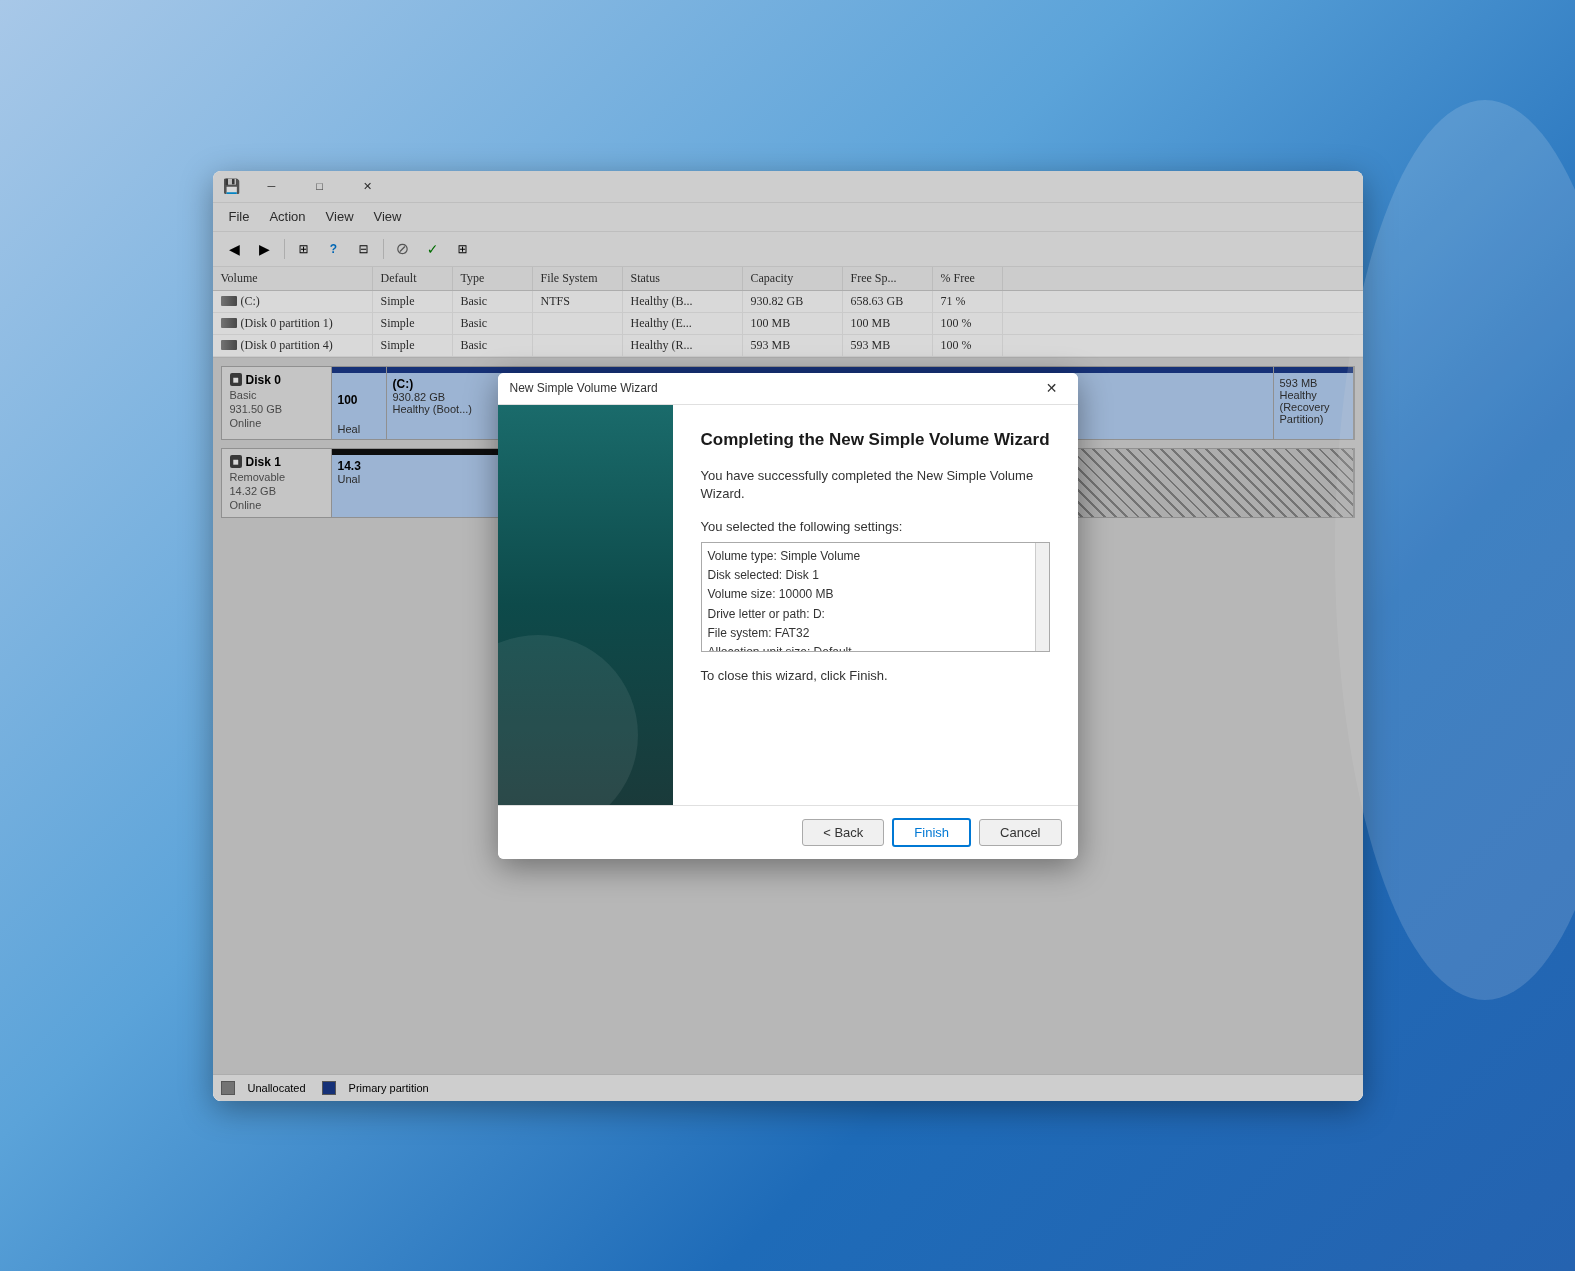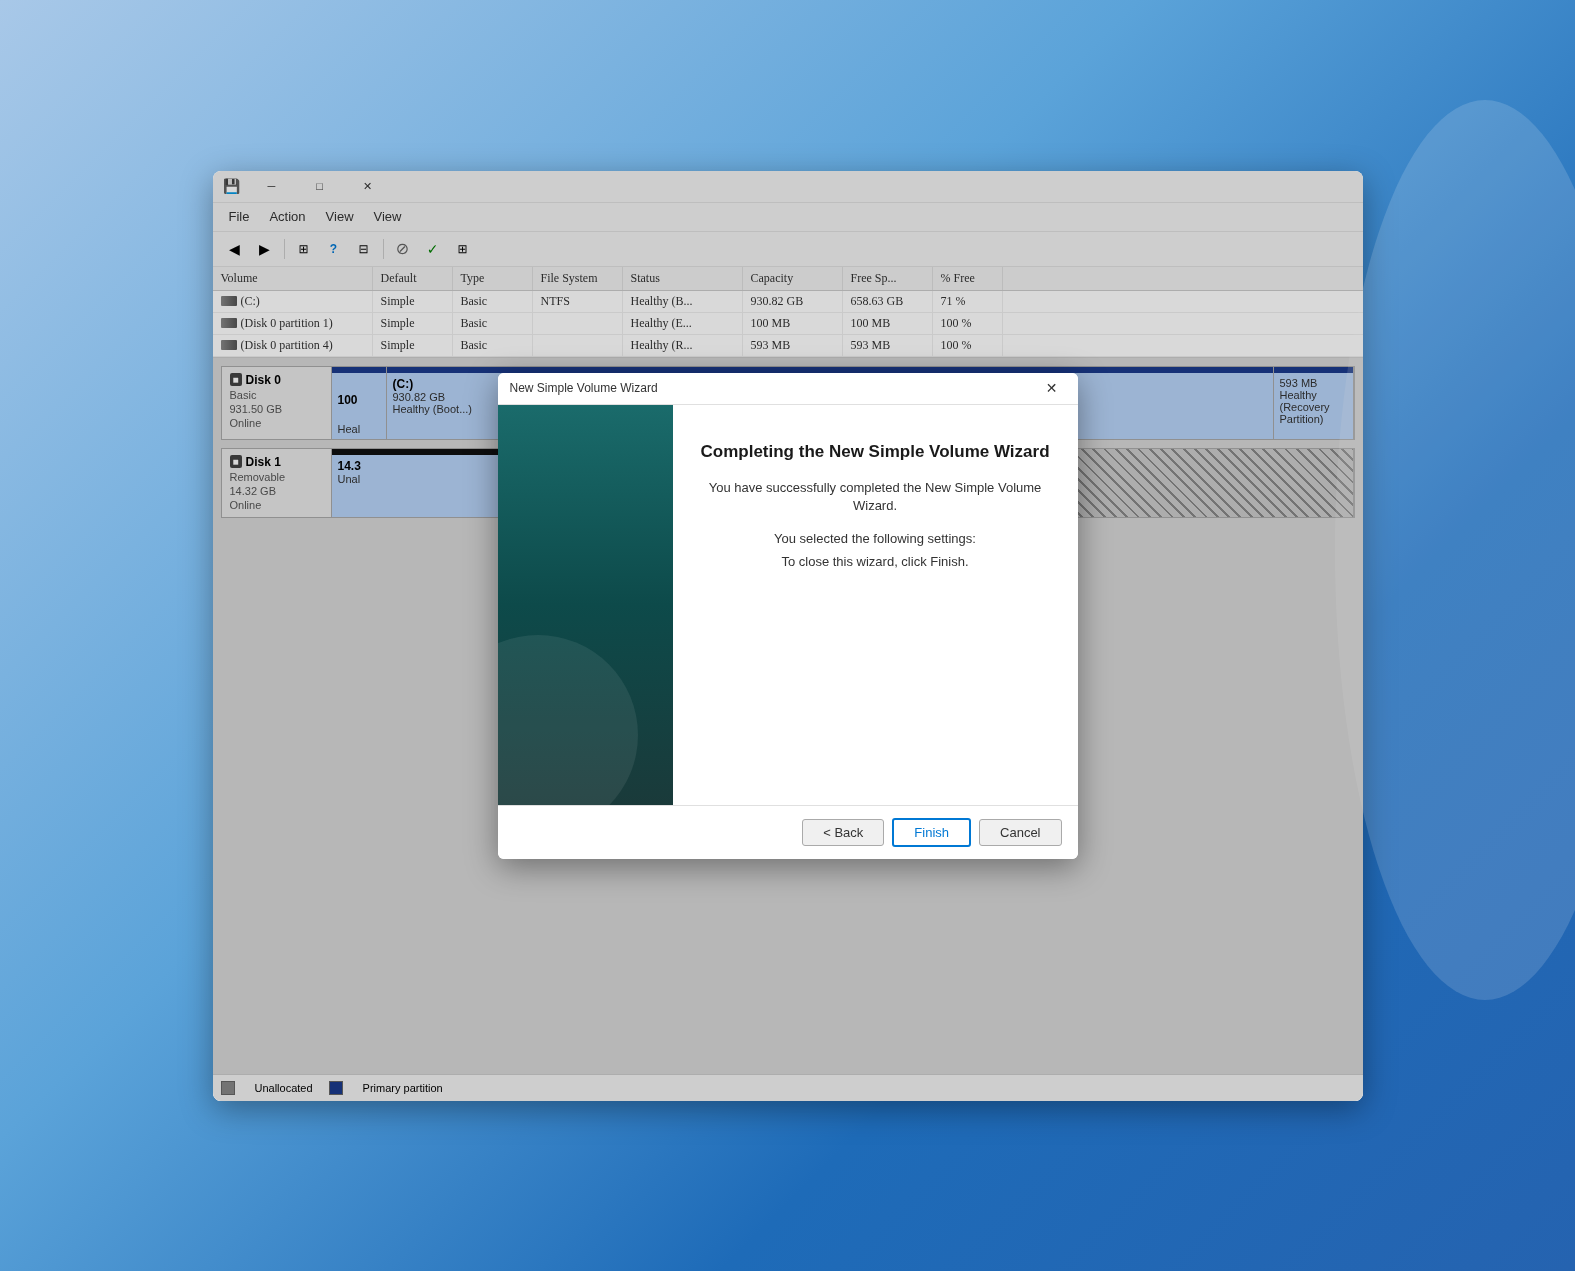--- a/index.html
+++ b/index.html
@@ -266,21 +266,21 @@
       align-items: center;
       gap: 16px;
       padding: 6px 8px;
       background: #f3f3f3;
       border-top: 1px solid #ccc;
       flex-shrink: 0;
     }
     .legend-item {
       display: flex;
       align-items: center;
-      gap: 20px;
+      gap: 13px;
       font-size: 11px;
     }
     .legend-box {
       width: 14px;
       height: 14px;
       border: 1px solid #666;
     }
     .legend-unalloc { background: #888; }
     .legend-primary { background: #1a3a8c; }
 
@@ -348,22 +348,21 @@
       bottom: -30px;
       left: -60px;
       width: 200px;
       height: 200px;
       background: rgba(255,255,255,0.08);
       border-radius: 50%;
     }
 
     .wizard-main {
       flex: 1;
-      padding: 36px 28px;
-      text-align: center;
+      padding: 24px 28px;
     }
 
     .wizard-heading {
       font-size: 17px;
       font-weight: bold;
       color: #1a1a1a;
       margin-bottom: 16px;
       line-height: 1.3;
     }
 
@@ -605,20 +604,30 @@
       </div>
 
       <div class="wizard-body">
 
         <div class="wizard-sidebar"></div>
 
         <div class="wizard-main">
           <div class="wizard-heading">Completing the New Simple Volume Wizard</div>
           <div class="wizard-desc">You have successfully completed the New Simple Volume Wizard.</div>
           <div class="wizard-settings-label">You selected the following settings:</div>
+          <div class="wizard-settings-box" id="settings-box" style="position: relative; padding-right: 16px;">
+
+          <div>Volume type: Simple Volume</div>
+              <div>Disk selected: Disk 1</div>
+              <div>Volume size: 10000 MB</div>
+              <div>Drive letter or path: D:</div>
+              <div>File system: FAT32</div>
+              <div>Allocation unit size: Default</div>
+              <div class="settings-scrollbar"></div>
+            </div>
           <div class="wizard-finish-text">To close this wizard, click Finish.</div>
         </div>
       </div>
 
       <div class="wizard-footer">
         <button class="wizard-btn">&lt; Back</button>
         <button class="wizard-btn primary">Finish</button>
         <button class="wizard-btn">Cancel</button>
       </div>
 

